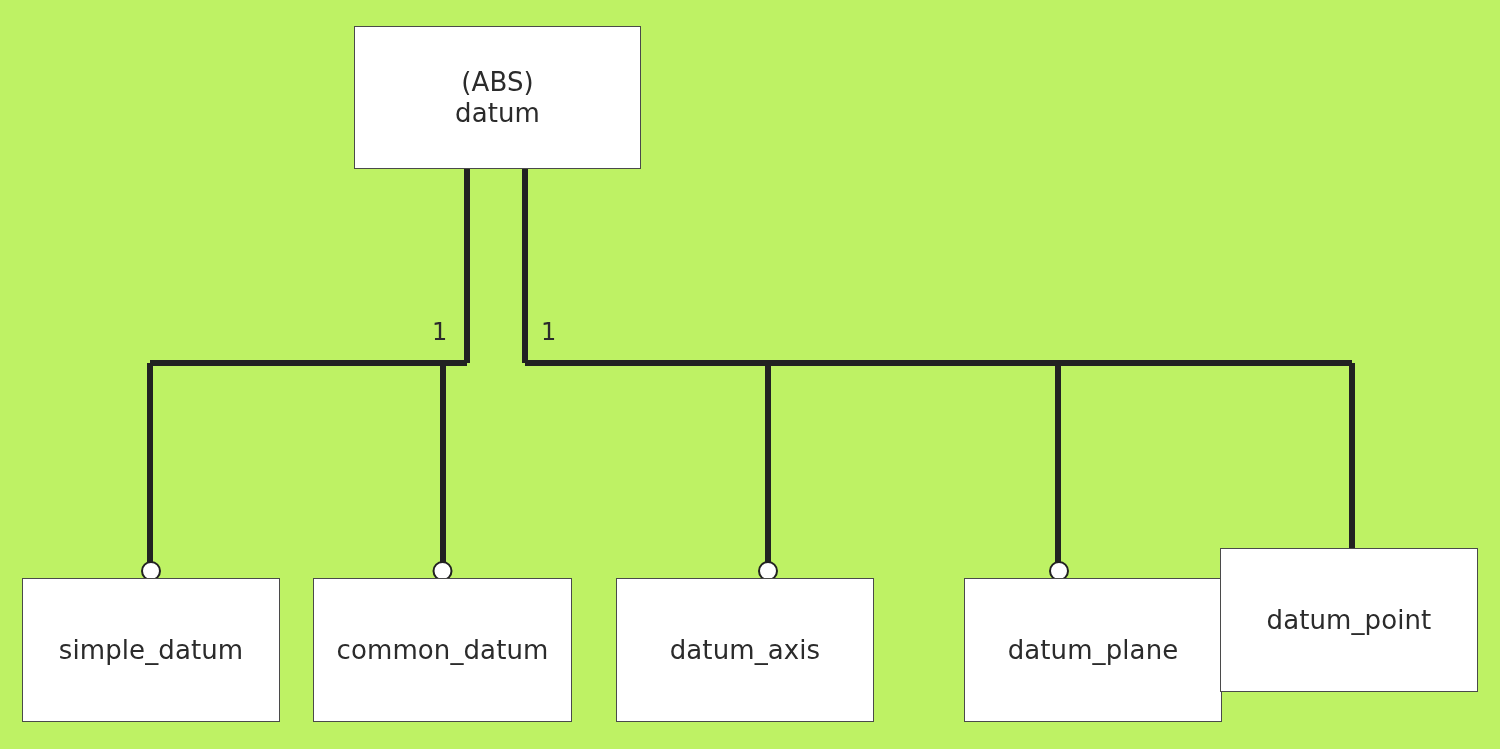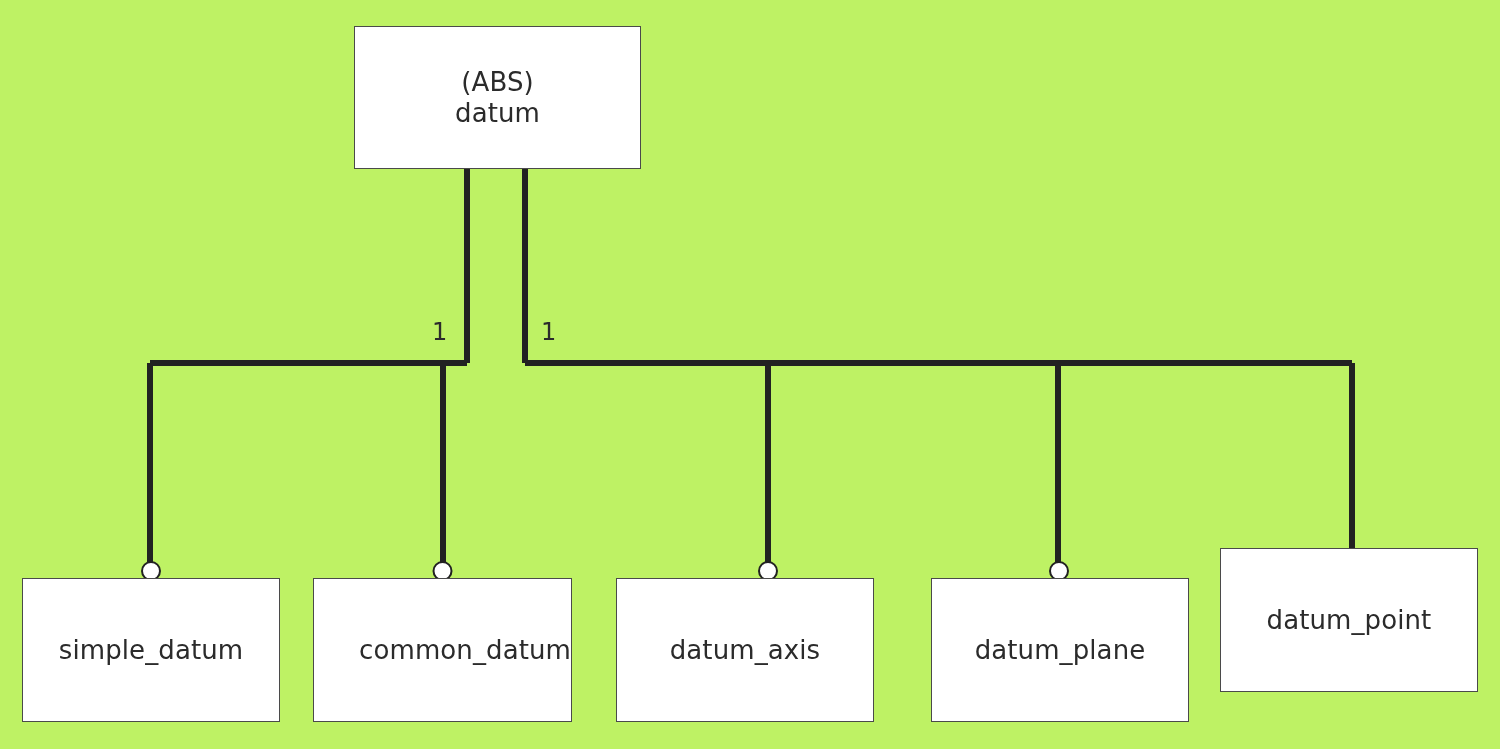--- a/index.html
+++ b/index.html
@@ -80,27 +80,27 @@
   <div id="root-node-layer">
       <div class="node-box" style="left: 354px; top: 26px; width: 287px; height: 143px;">
         <div class="node-label">(ABS)
 datum</div>
       </div>
     </div>
   <div id="children-layer">
       <div class="node-box" style="left: 22px; top: 578px; width: 258px; height: 144px;">
         <div class="node-label">simple_datum</div>
       </div>
-      <div class="node-box" style="left: 313px; top: 578px; width: 259px; height: 144px; justify-content: flex-end;">
+      <div class="node-box" style="left: 313px; top: 578px; width: 259px; height: 144px;">
         <div class="node-label">common_datum</div>
       </div>
       <div class="node-box" style="left: 616px; top: 578px; width: 258px; height: 144px;">
         <div class="node-label">datum_axis</div>
       </div>
-      <div class="node-box" style="left: 931px; top: 578px; width: 258px; height: 144px;">
+      <div class="node-box" style="left: 964px; top: 578px; width: 258px; height: 144px;">
         <div class="node-label">datum_plane</div>
       </div>
       <div class="node-box" style="left: 1220px; top: 548px; width: 258px; height: 144px;">
         <div class="node-label">datum_point</div>
       </div>
     </div>
   <div id="mult-layer">
       <span class="mult-label" style="left: 432px; top: 320px;">1</span>
       <span class="mult-label" style="left: 541px; top: 320px;">1</span>
     </div>

